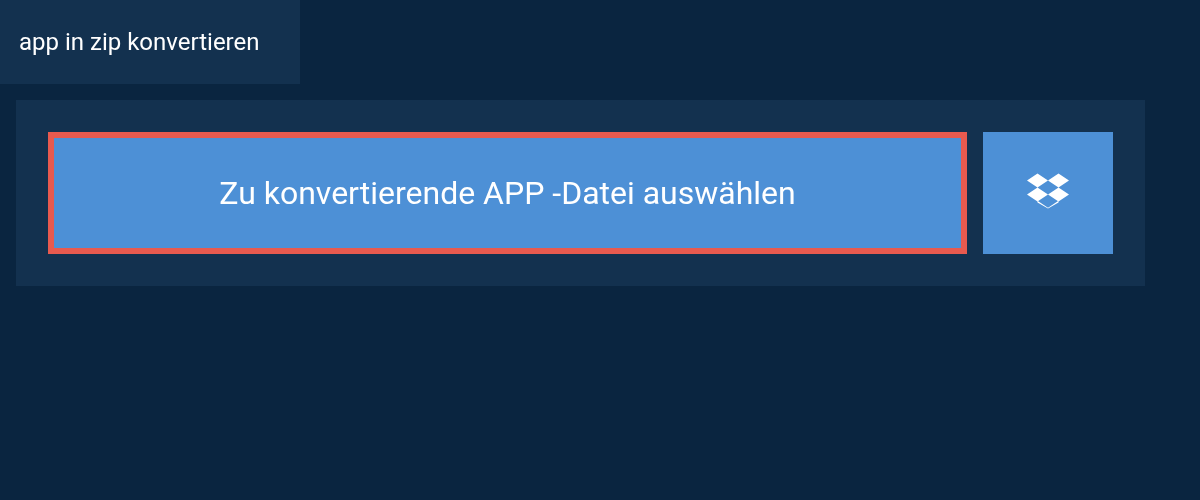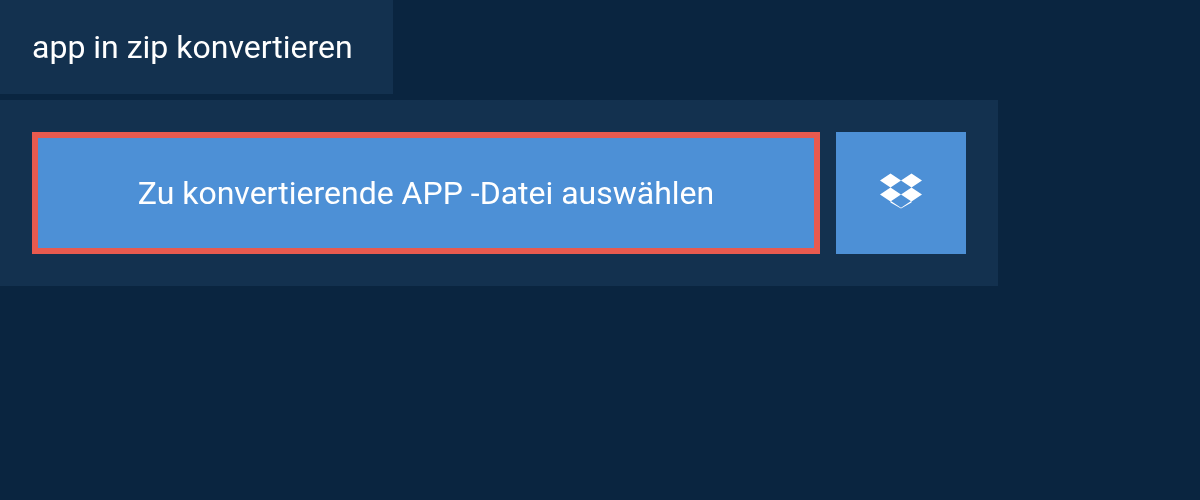--- a/index.html
+++ b/index.html
@@ -15,30 +15,30 @@
       overflow: hidden;
     }
     .tab-container {
       position: absolute;
       top: 0;
       left: 0;
     }
     .tab {
       background-color: #13314f;
       color: #ffffff;
-      padding: 28px 40px 28px 32px;
-      font-size: 32px;
+      padding: 28px 40px 28px 19px;
+      font-size: 24px;
       font-weight: 400;
       display: inline-block;
     }
     .upload-panel {
       position: absolute;
       top: 100px;
-      left: 0;
-      width: 998px;
+      left: 16px;
+      width: 1129px;
       background-color: #13314f;
       padding: 32px;
       display: flex;
       gap: 16px;
       align-items: stretch;
     }
     .select-button {
       flex: 1;
       background-color: #4d90d6;
       border: 6px solid #e85a4f;

